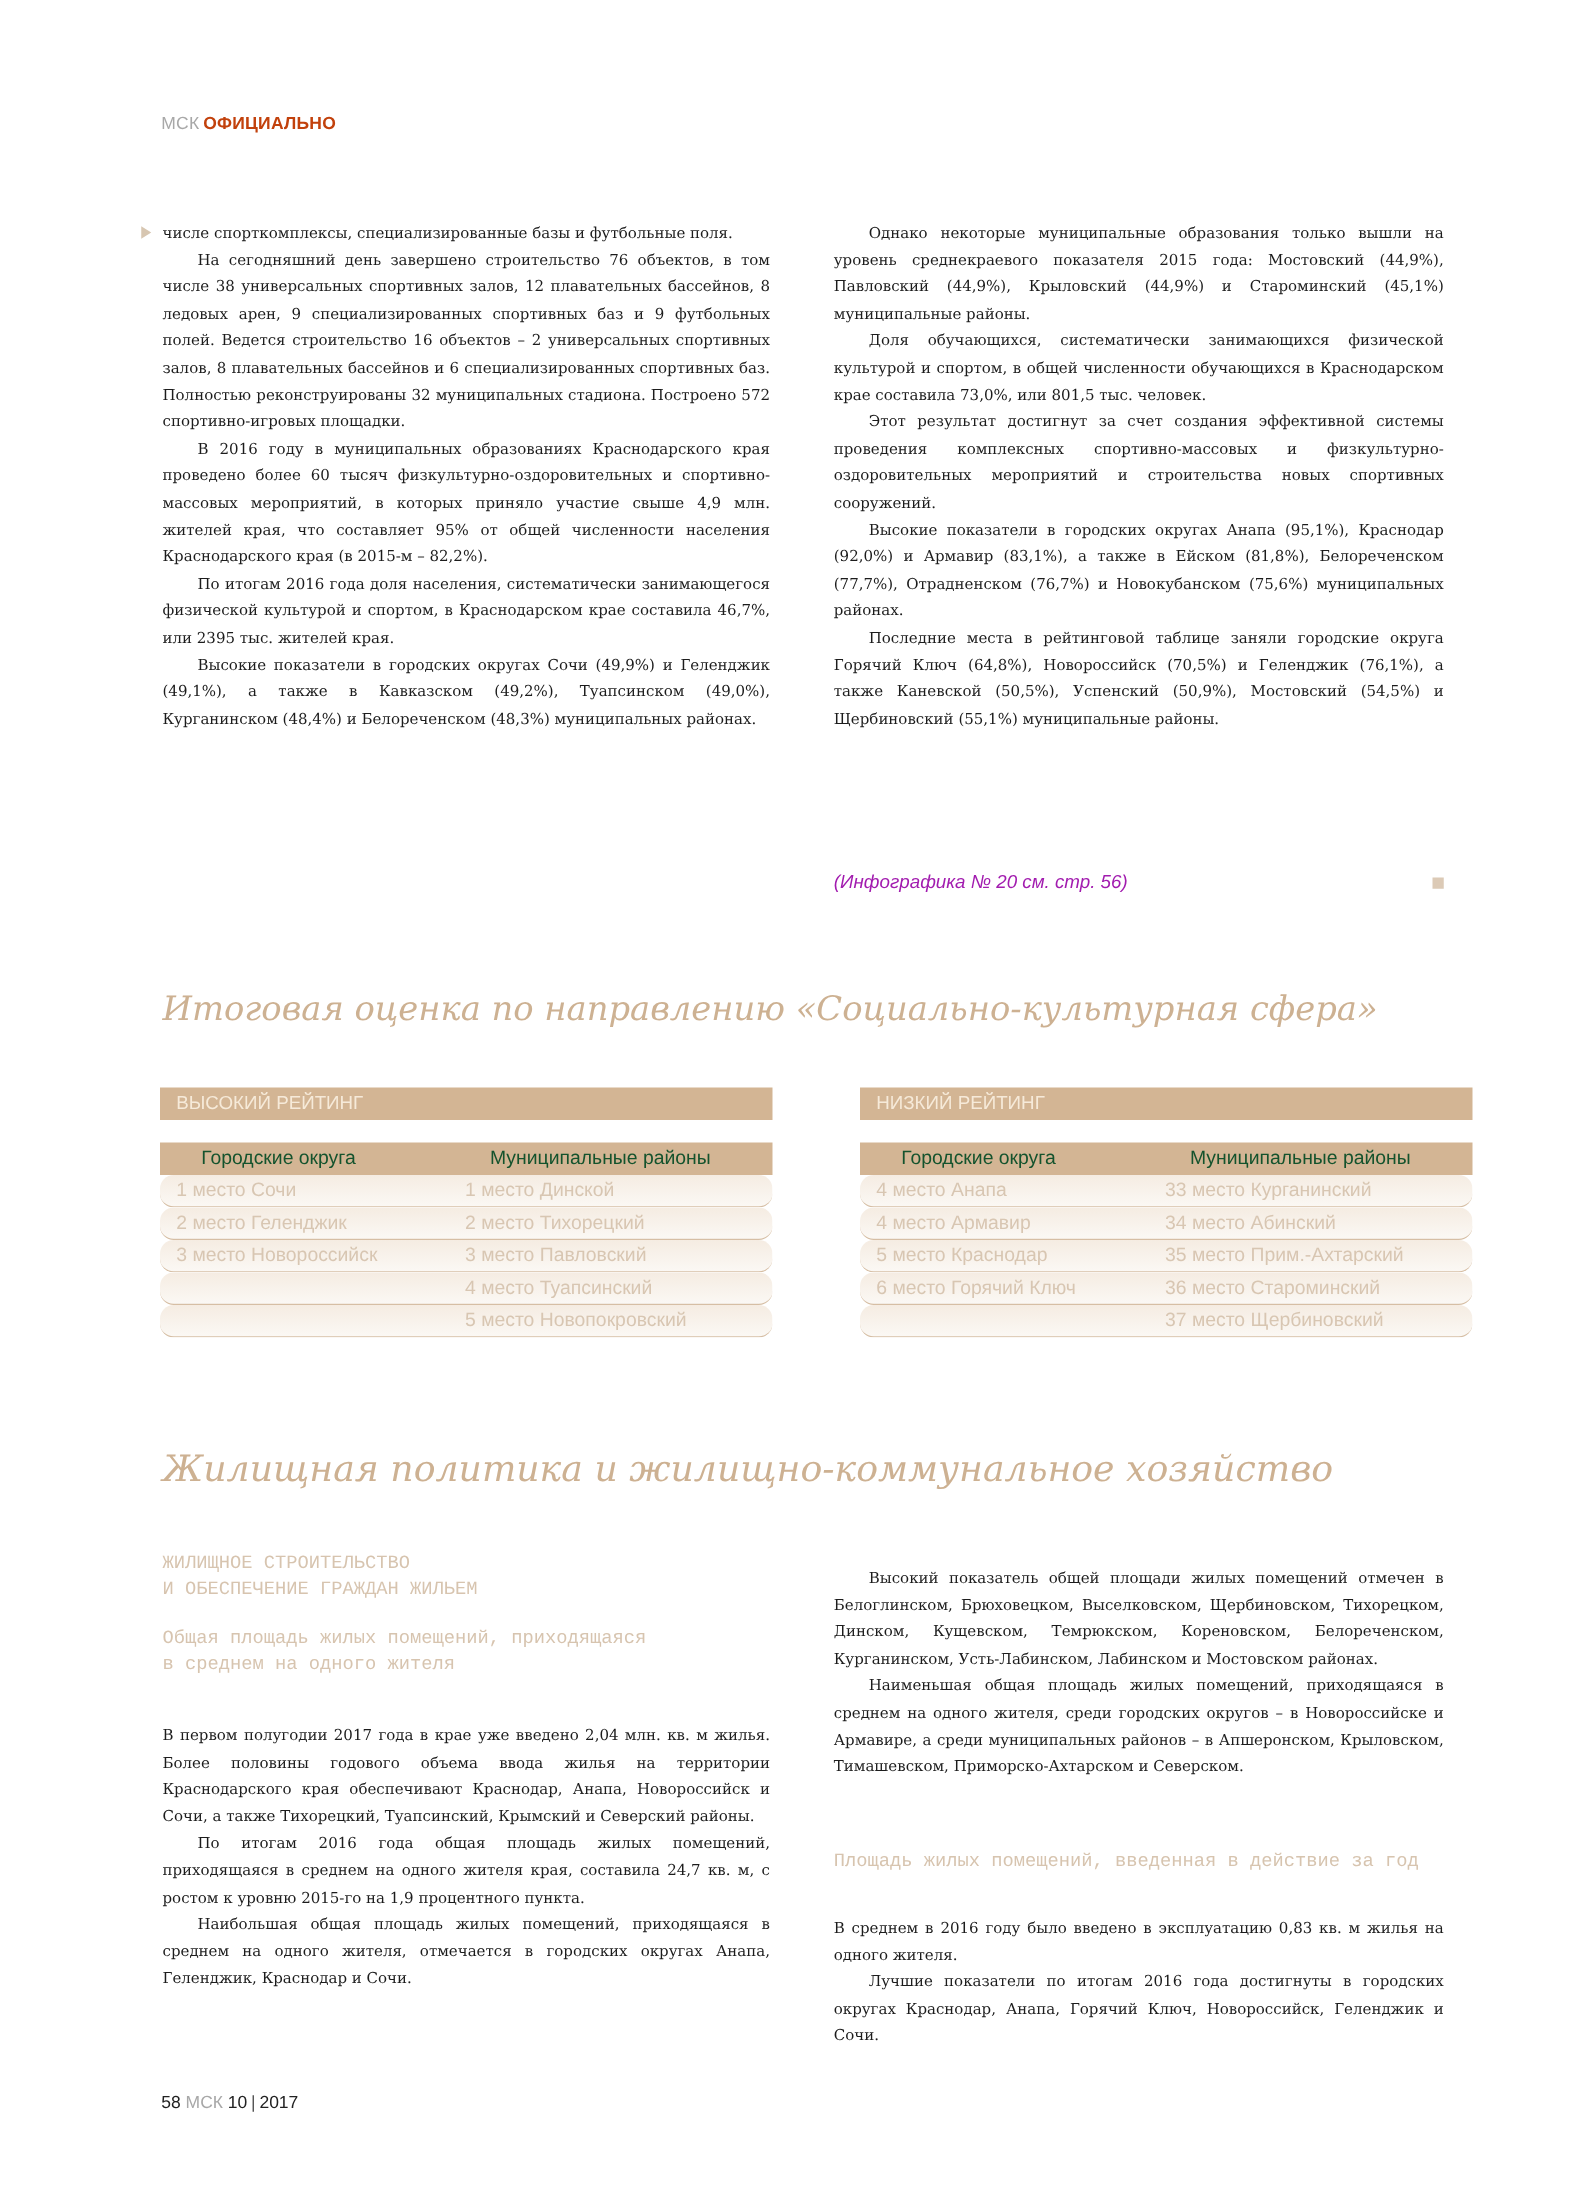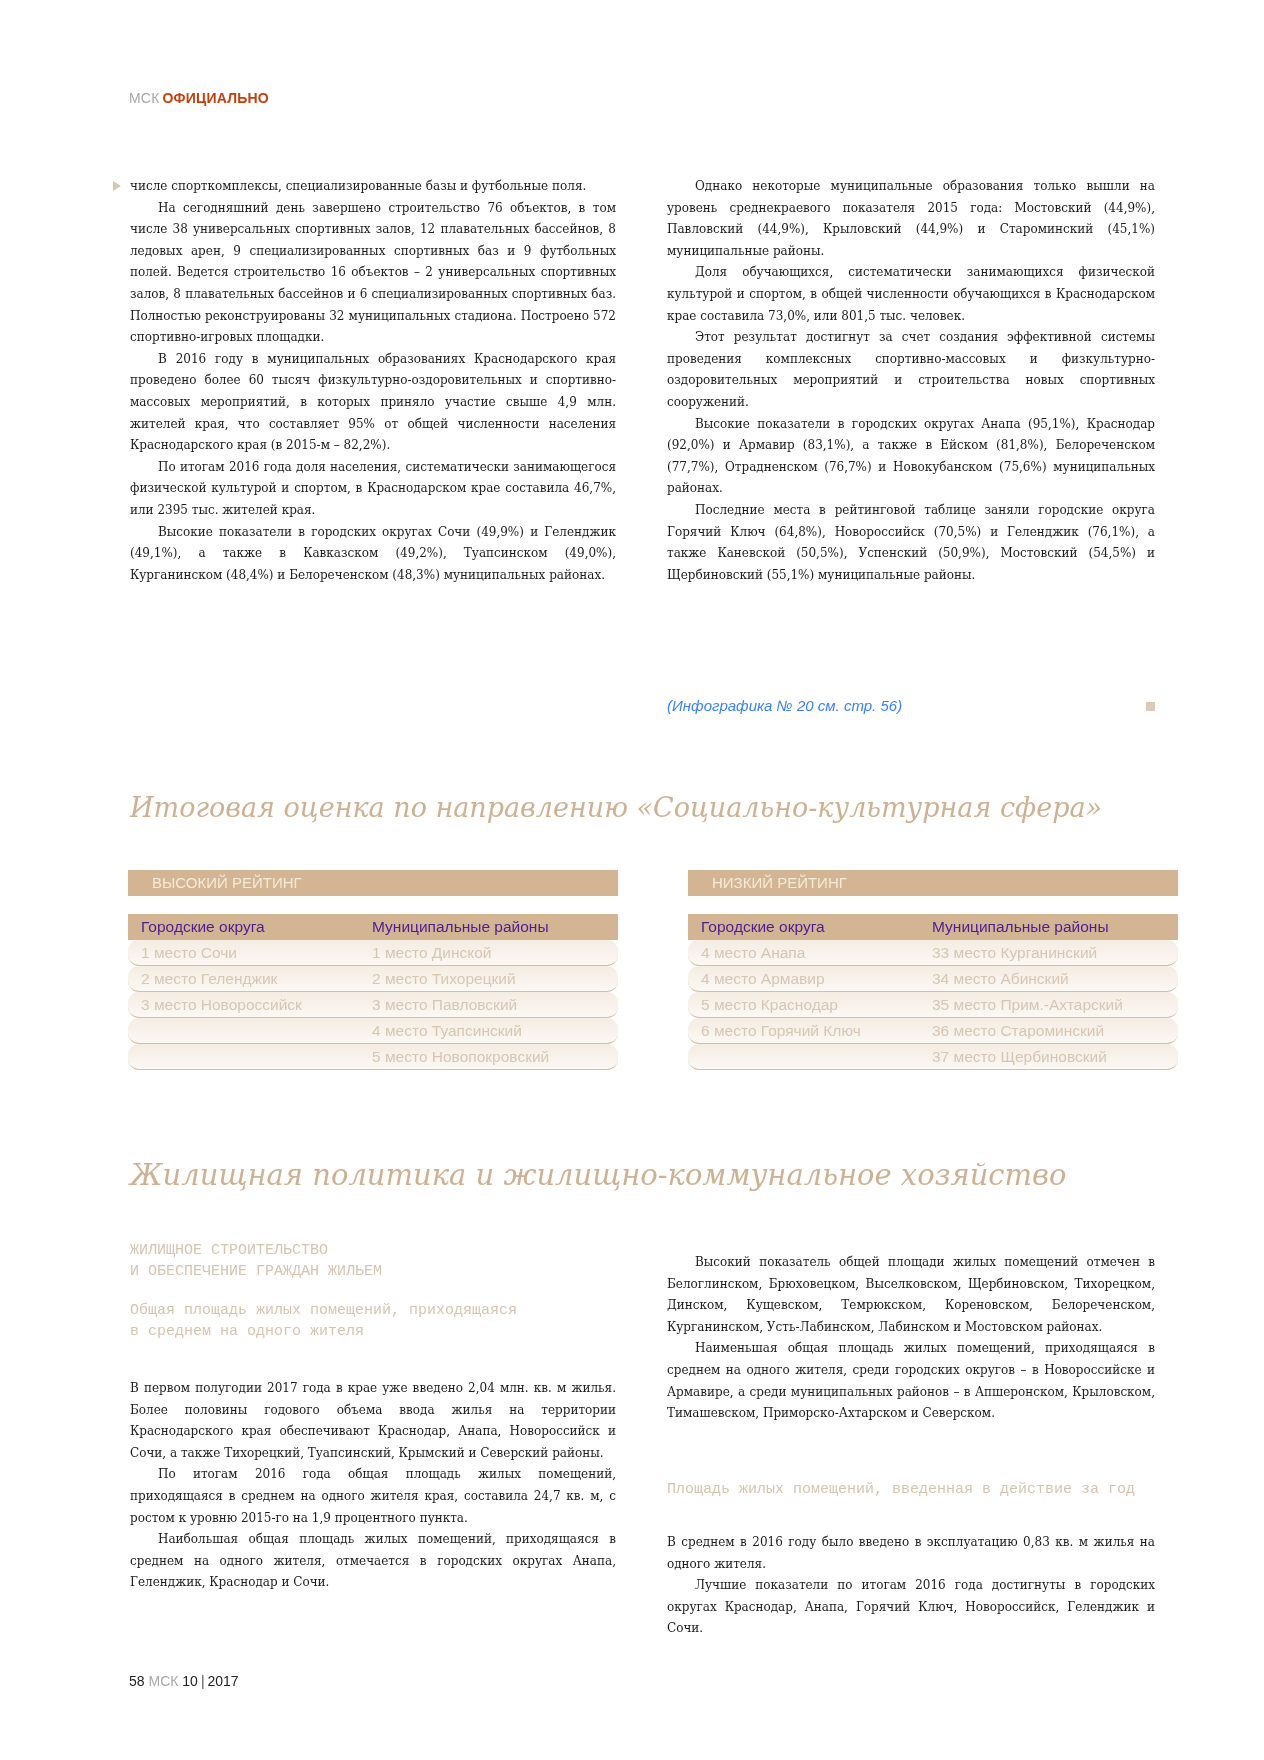--- a/index.html
+++ b/index.html
@@ -10,33 +10,33 @@
   .running-head .brand { color: #a8a8a8; font-weight: normal; }
   .running-head .section { color: #c2410c; font-weight: bold; margin-left: 3px; }
 
   .col { position: absolute; font-family: "DejaVu Serif", serif; font-size: 12px; line-height: 21.6px; color: #1c1c1c; text-align: justify; }
   .col p { margin: 0; text-indent: 0; }
   .col p.ind { text-indent: 28px; }
   .col-left-top { left: 130px; top: 176px; width: 486px; }
   .col-right-top { left: 667px; top: 176px; width: 488px; }
   .marker { position: absolute; left: 113px; top: 181px; width: 0; height: 0; border-top: 5px solid transparent; border-bottom: 5px solid transparent; border-left: 8px solid #d7c6b1; }
 
-  .note { position: absolute; left: 667px; top: 697px; font-family: "Liberation Sans", sans-serif; font-style: italic; font-size: 15px; color: #3b82f6; }
+  .note { position: absolute; left: 667px; top: 697px; font-family: "Liberation Sans", sans-serif; font-style: italic; font-size: 15px; color: #a21caf; }
   .end-square { position: absolute; left: 1146px; top: 702px; width: 9px; height: 9px; background: #dccab6; }
 
   .heading { position: absolute; font-family: "DejaVu Serif", serif; font-style: italic; color: #cdb192; font-weight: normal; white-space: nowrap; }
   .heading-1 { left: 130px; top: 792px; font-size: 27px; }
   .heading-2 { left: 130px; top: 1158px; font-size: 29px; }
 
   .rating { position: absolute; top: 870px; width: 490px; font-family: "Liberation Sans", sans-serif; }
   .rating-high { left: 128px; }
   .rating-low { left: 688px; }
-  .rating .title-bar { height: 26px; background: #d3b594; color: #f6ead9; font-size: 15px; line-height: 26px; padding-left: 24px; text-transform: uppercase; }
+  .rating .title-bar { height: 26px; background: #d3b594; color: #f6ead9; font-size: 15px; line-height: 26px; padding-left: 13px; text-transform: uppercase; }
   .rating .gap { height: 18px; }
-  .rating .head-row { display: flex; height: 26px; background: #d3b594; color: #4c1d95; font-size: 15.5px; line-height: 26px; }
+  .rating .head-row { display: flex; height: 26px; background: #d3b594; color: #14532d; font-size: 15.5px; line-height: 26px; padding-left: 20px; }
   .rating .row { display: flex; height: 25px; line-height: 25px; font-size: 15.5px; color: #d8c6b2; border-bottom: 1px solid #d6bea4; background: linear-gradient(#f5ece2, #fbf8f4); border-radius: 11px; }
   .rating .cell-a { width: 244px; padding-left: 13px; box-sizing: border-box; white-space: nowrap; }
   .rating .cell-b { flex: 1; padding-left: 0; white-space: nowrap; }
 
   .subhead { position: absolute; font-family: Liberation Mono, monospace; color: #d7c4af; white-space: nowrap; }
   .subhead-caps { left: 130px; top: 1240px; font-size: 15px; line-height: 21px; text-transform: uppercase; }
   .subhead-1 { left: 130px; top: 1300px; font-size: 15px; line-height: 21px; }
   .subhead-2 { left: 667px; top: 1479px; font-size: 15px; line-height: 21px; }
 
   .col-left-bottom { left: 130px; top: 1378px; width: 486px; }

